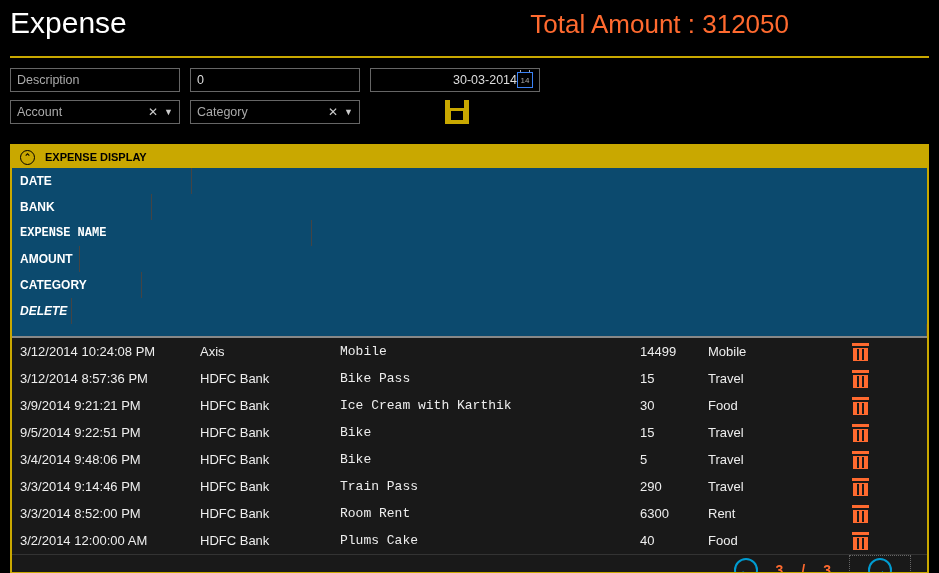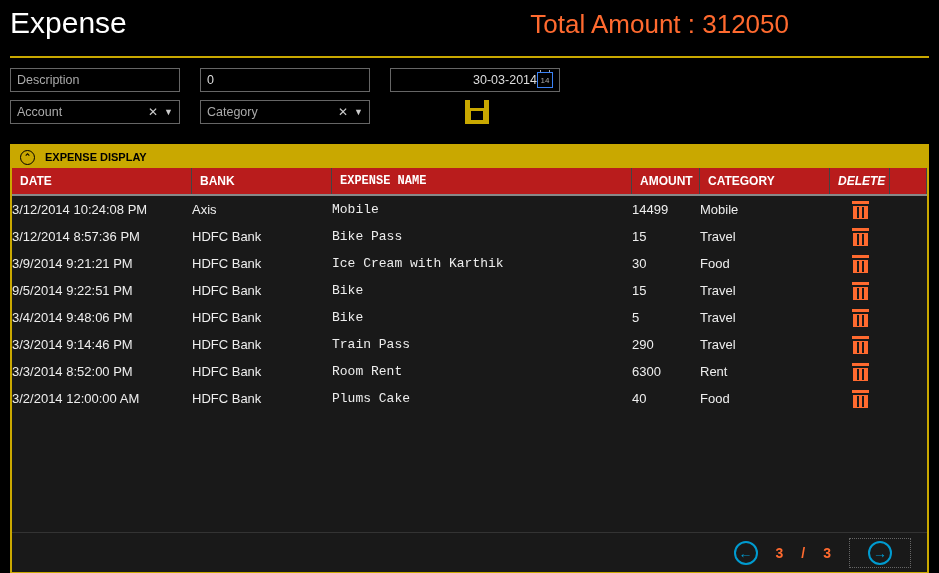--- a/index.html
+++ b/index.html
@@ -29,21 +29,21 @@
     font-weight: 400;
     color: #ff6a2f;
     margin-left: auto;
     margin-right: 140px;
   }
   .filters {
     padding: 10px 0 6px 0;
   }
   .filters-row {
     display: flex;
-    gap: 20px;
+    gap: 10px;
     margin-bottom: 8px;
   }
   .field {
     border: 1px solid #666;
     height: 24px;
     display: flex;
     align-items: center;
     padding: 0 6px;
     font-size: 12.5px;
     color: #aaa;
@@ -119,22 +119,23 @@
   }
   .grid {
     flex: 1;
     overflow: hidden;
     display: flex;
     flex-direction: column;
     background: #191919;
   }
   .grid-head {
     display: flex;
-    background: #b91c1c;
+    background: #0c4a6e;
     border-bottom: 2px solid #888;
+    flex-direction: column;
   }
   .gh {
     border-right: 1px solid #444;
     font-size: 12px;
     font-weight: 700;
     color: #fff;
     padding: 6px 8px;
     text-align: left;
   }
   .col-date { width: 180px; }
@@ -146,21 +147,21 @@
   .col-end { flex:1; }
   .grid-body { flex:1; }
   .grid-row {
     display: flex;
     align-items: center;
     font-size: 13px;
     color: #eee;
     padding: 4px 0;
     height: 27px;
   }
-  .cell { padding: 0 0; }
+  .cell { padding: 0 8px; }
   .del-cell { display:flex; justify-content:center; }
   .trash {
     width: 17px; height: 18px;
     position: relative;
     cursor: pointer;
   }
   .trash::before {
     content:"";
     position:absolute; top:0; left:0; right:0; height:3px;
     background:#ff6a2f;

